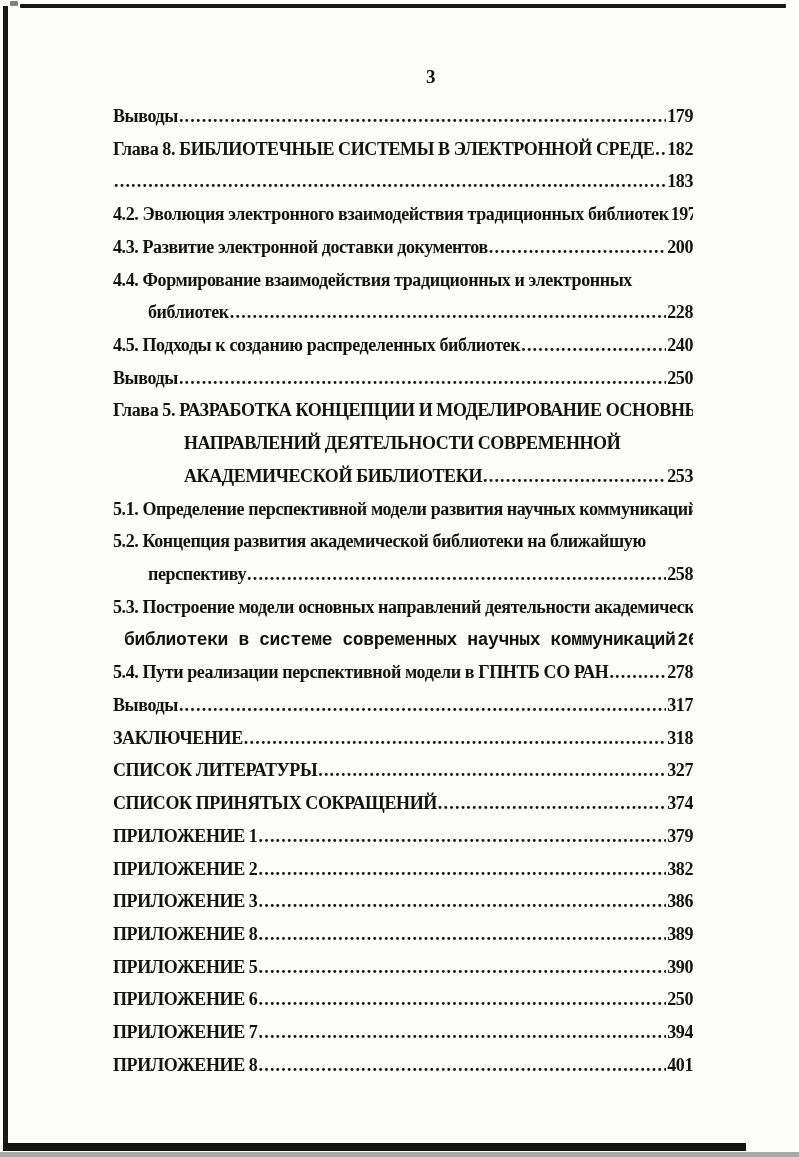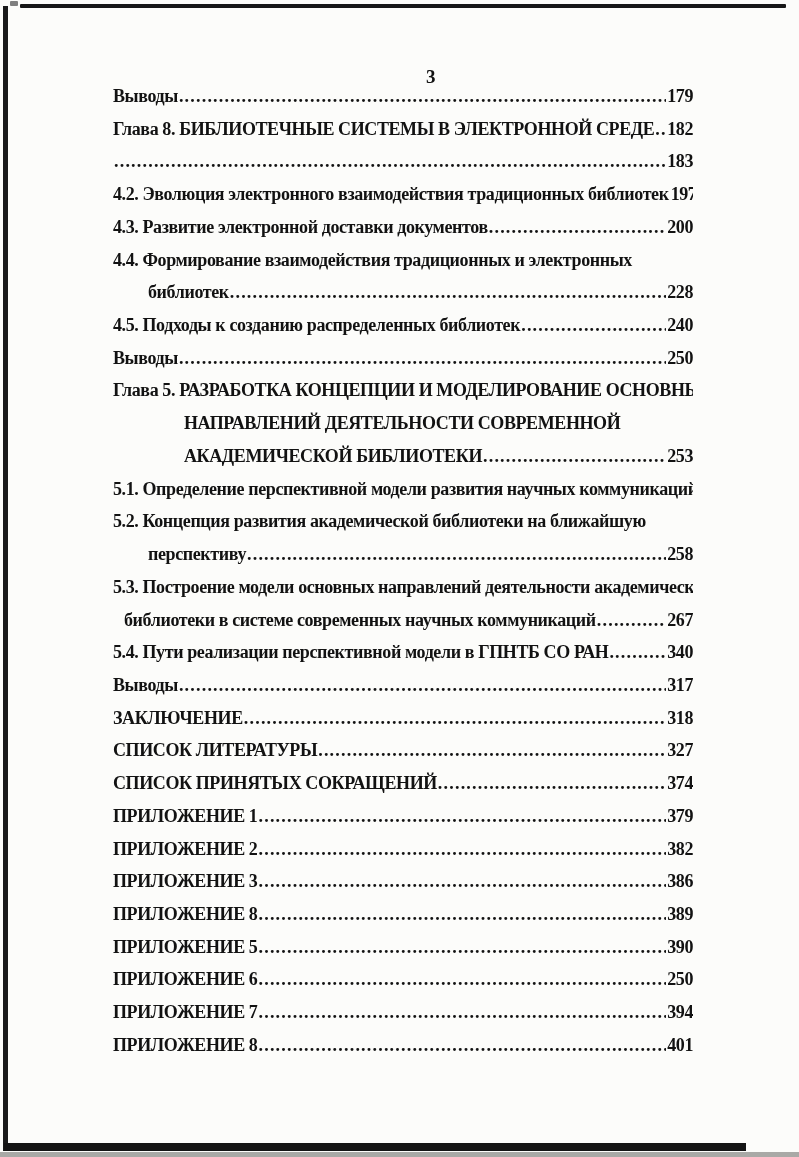--- a/index.html
+++ b/index.html
@@ -17,36 +17,36 @@
   .border-bottom{position:absolute;left:4px;top:1143px;width:742px;height:8px;background:#141414;}
   .edge-bottom{position:absolute;left:0;top:1152px;width:100%;height:5px;background:#a9a9a6;}
   .artifact{position:absolute;left:10px;top:1px;width:8px;height:5px;background:#4a4a4a;opacity:.7;border-radius:1px;}
   
   .pagenum{
     position:absolute;left:426px;top:66px;
     font-size:19px;font-weight:700;
   }
   
   .toc{
-    position:absolute;left:113px;top:80px;width:580px;
+    position:absolute;left:113px;top:100px;width:580px;
     font-size:18px;font-weight:700;letter-spacing:-0.4px;
   }
   .row{
     height:32.73px;line-height:32.73px;
     display:flex;align-items:baseline;
     white-space:nowrap;overflow:hidden;
   }
   .row .label{flex:0 0 auto;}
   .row .dots{
     flex:1 1 auto;overflow:hidden;white-space:nowrap;
     letter-spacing:1.2px;margin:0 1px;
   }
   .row .pg{flex:0 0 auto;}
   .ind0{padding-left:0;}
-  .ind1{padding-left:11px;}
+  .ind1{padding-left:11px;font-family:Liberation Mono, monospace;}
   .ind2{padding-left:35px;}
   .ind3{padding-left:71px;align-items:flex-end;}
 </style>
 </head>
 <body>
 
 <div class="scan">
   <div class="border-top"></div>
   <div class="border-left"></div>
   <div class="border-bottom"></div>
@@ -125,21 +125,21 @@
         <span class="label">5.3. Построение модели основных направлений деятельности академической</span>
       </div>
       <div class="row ind1">
         <span class="label">библиотеки в системе современных научных коммуникаций</span>
         <span class="dots">........................................................................................................................................................................................................</span>
         <span class="pg">267</span>
       </div>
       <div class="row ind0">
         <span class="label">5.4. Пути реализации перспективной модели в ГПНТБ СО РАН</span>
         <span class="dots">........................................................................................................................................................................................................</span>
-        <span class="pg">340</span>
+        <span class="pg">278</span>
       </div>
       <div class="row ind0">
         <span class="label">Выводы</span>
         <span class="dots">........................................................................................................................................................................................................</span>
         <span class="pg">317</span>
       </div>
       <div class="row ind0">
         <span class="label">ЗАКЛЮЧЕНИЕ</span>
         <span class="dots">........................................................................................................................................................................................................</span>
         <span class="pg">318</span>

